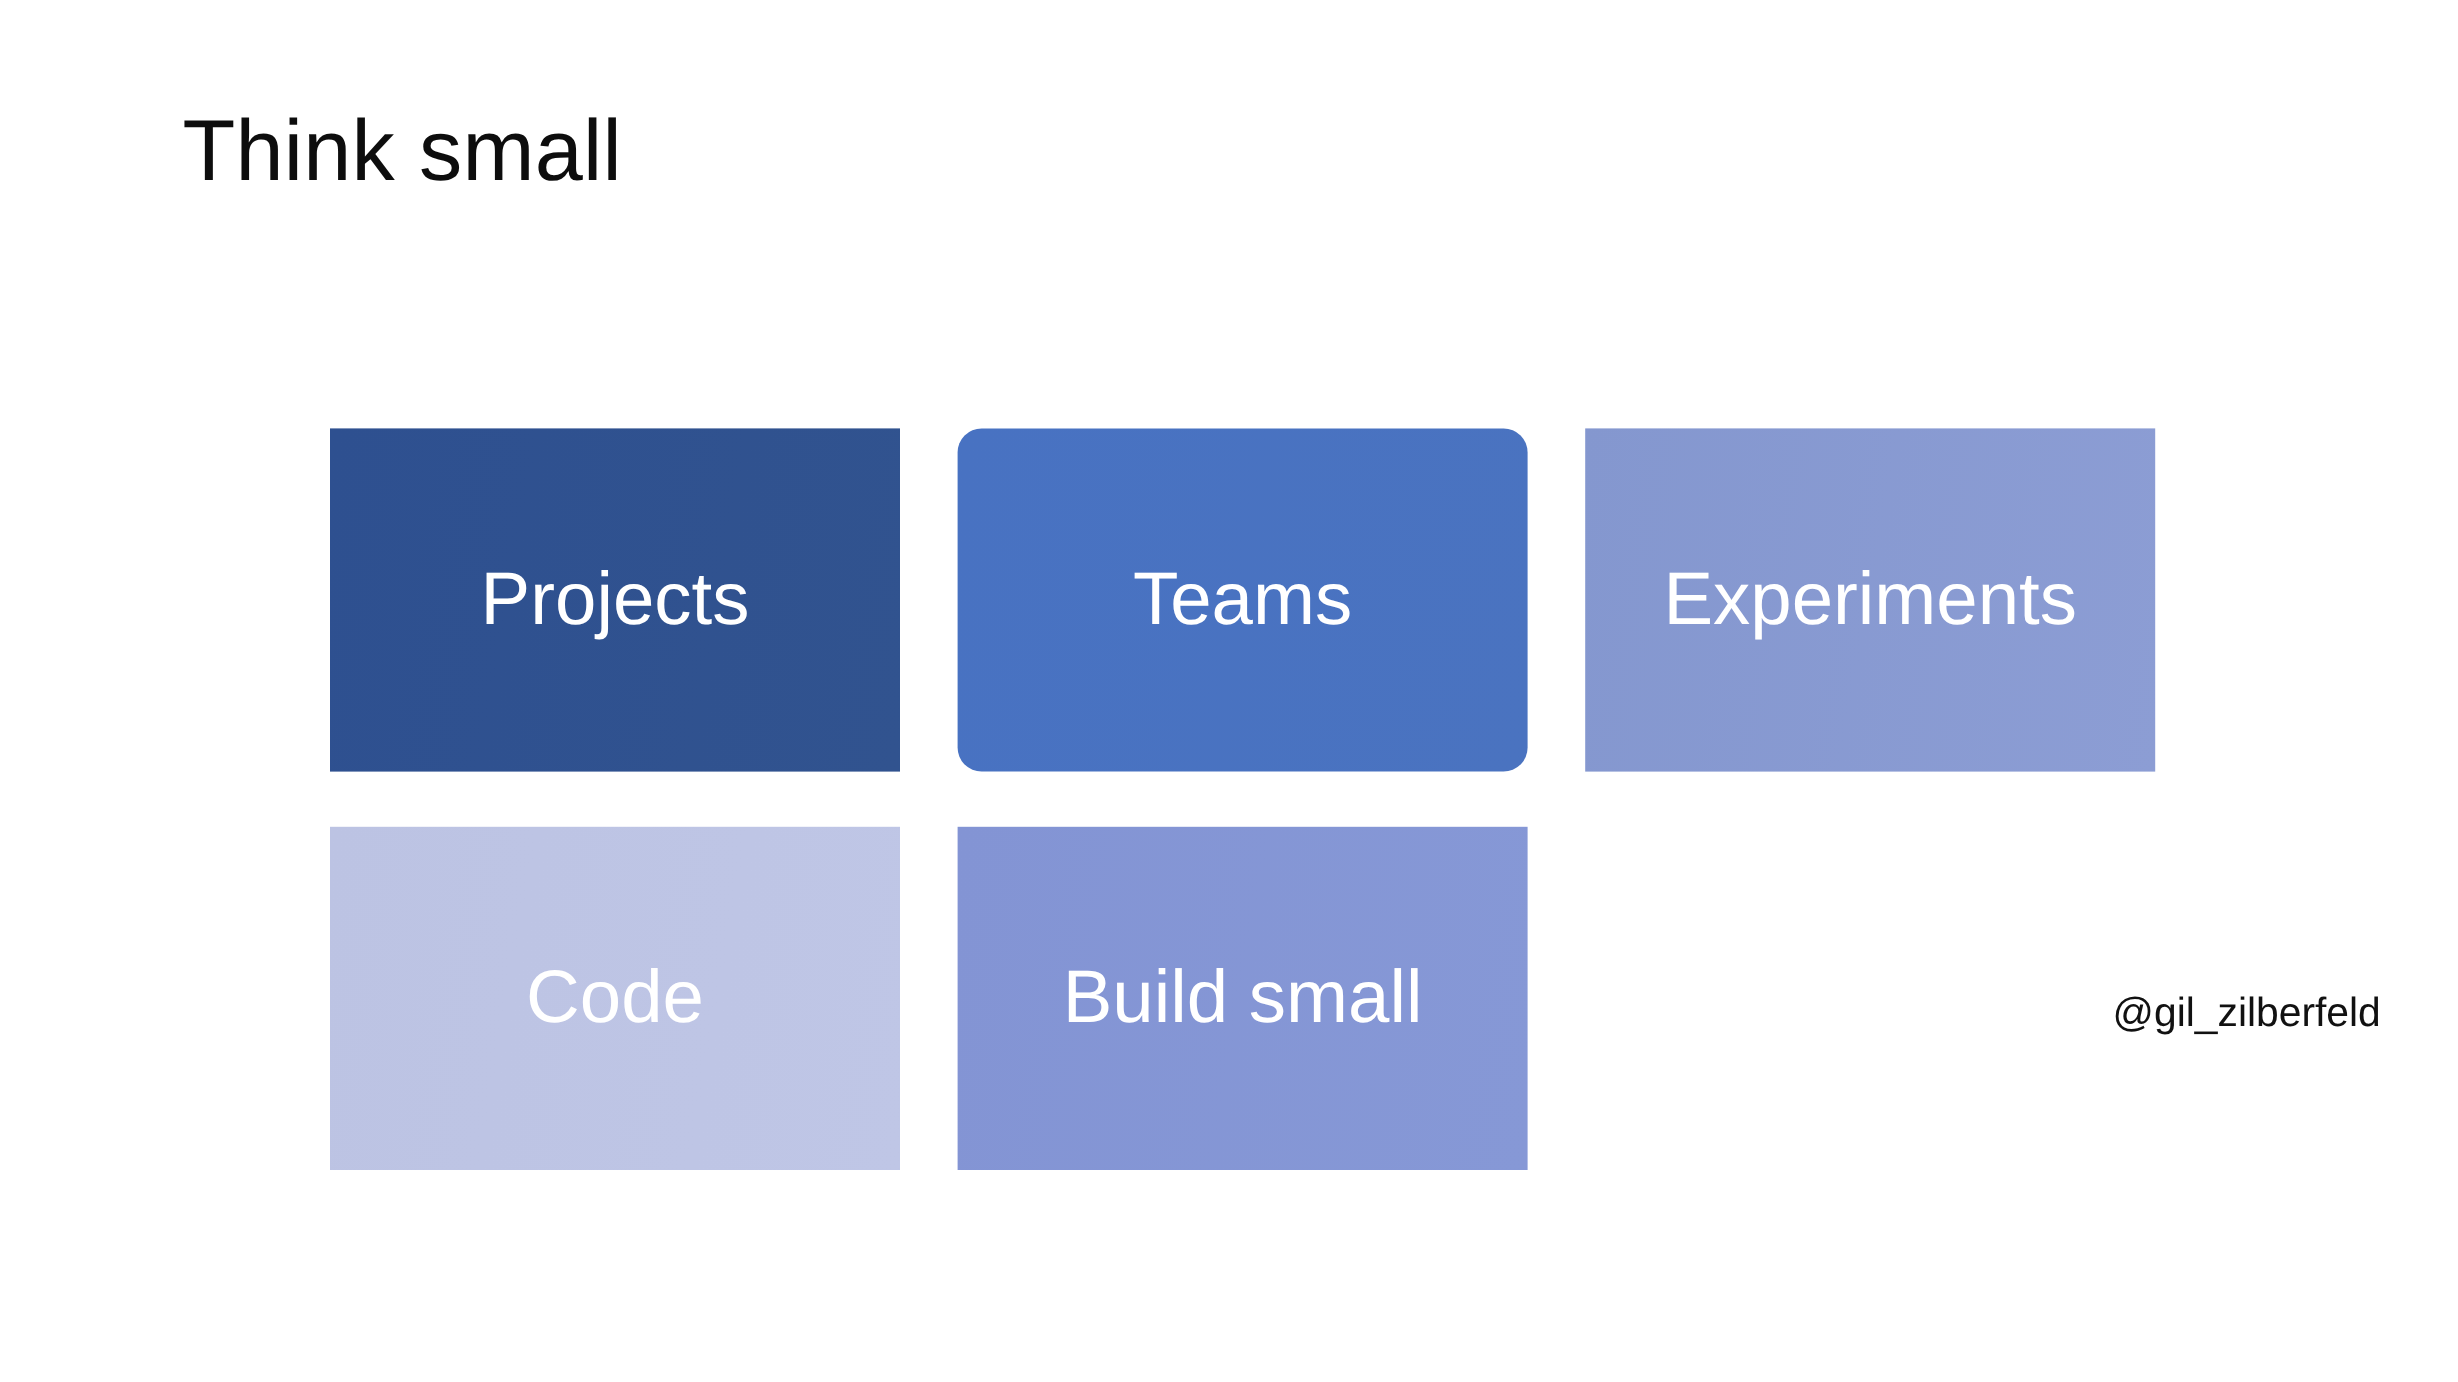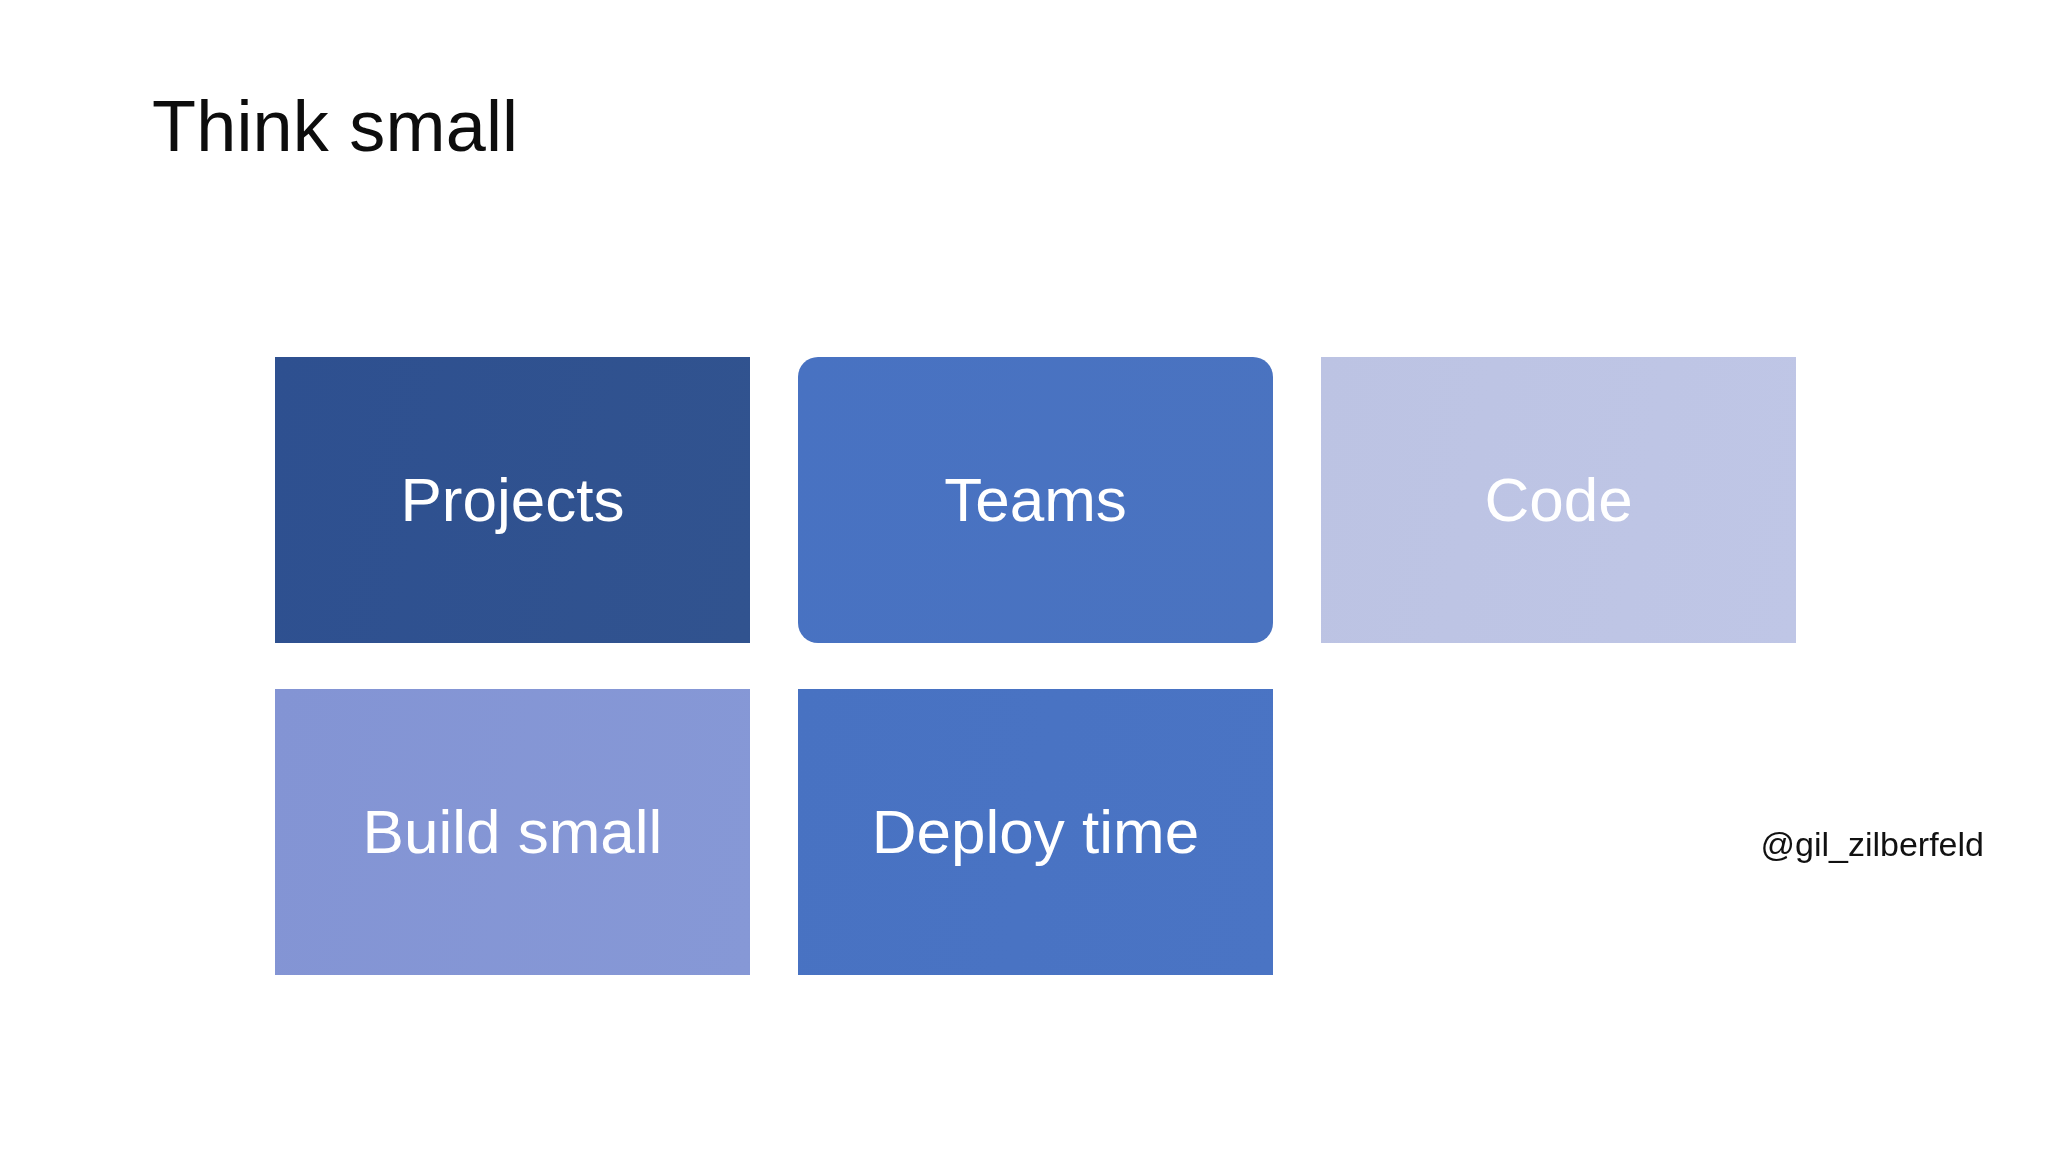--- a/index.html
+++ b/index.html
@@ -91,30 +91,30 @@
   <div class="tile-grid">
 
     <div class="tile" style="background: linear-gradient(100deg, rgb(46, 80, 144) 0%, rgb(49, 83, 143) 100%);">
       <span class="tile-label" style="color: rgb(255, 255, 255);">Projects</span>
     </div>
 
     <div class="tile" style="background: linear-gradient(100deg, rgb(72, 114, 194) 0%, rgb(74, 115, 192) 100%); border-radius: 20px;">
       <span class="tile-label" style="color: rgb(255, 255, 255);">Teams</span>
     </div>
 
+    <div class="tile" style="background: linear-gradient(100deg, rgb(132, 151, 207) 0%, rgb(140, 157, 212) 100%);">
+      <span class="tile-label" style="color: rgb(255, 255, 255);">Experiments</span>
+    </div>
 
     <div class="tile" style="background: linear-gradient(100deg, rgb(188, 195, 227) 0%, rgb(191, 198, 230) 100%);">
       <span class="tile-label" style="color: rgb(255, 255, 255);">Code</span>
     </div>
 
     <div class="tile" style="background: linear-gradient(100deg, rgb(131, 148, 212) 0%, rgb(134, 152, 214) 100%);">
       <span class="tile-label" style="color: rgb(255, 255, 255);">Build small</span>
     </div>
 
-    <div class="tile" style="background: linear-gradient(100deg, rgb(72, 114, 194) 0%, rgb(74, 116, 196) 100%);">
-      <span class="tile-label" style="color: rgb(255, 255, 255);">Deploy time</span>
-    </div>
 
   </div>
 
   <div class="credit" style="color: rgb(17, 17, 17); text-align: right;">@gil_zilberfeld</div>
 
 </div>
 
 </body></html>

